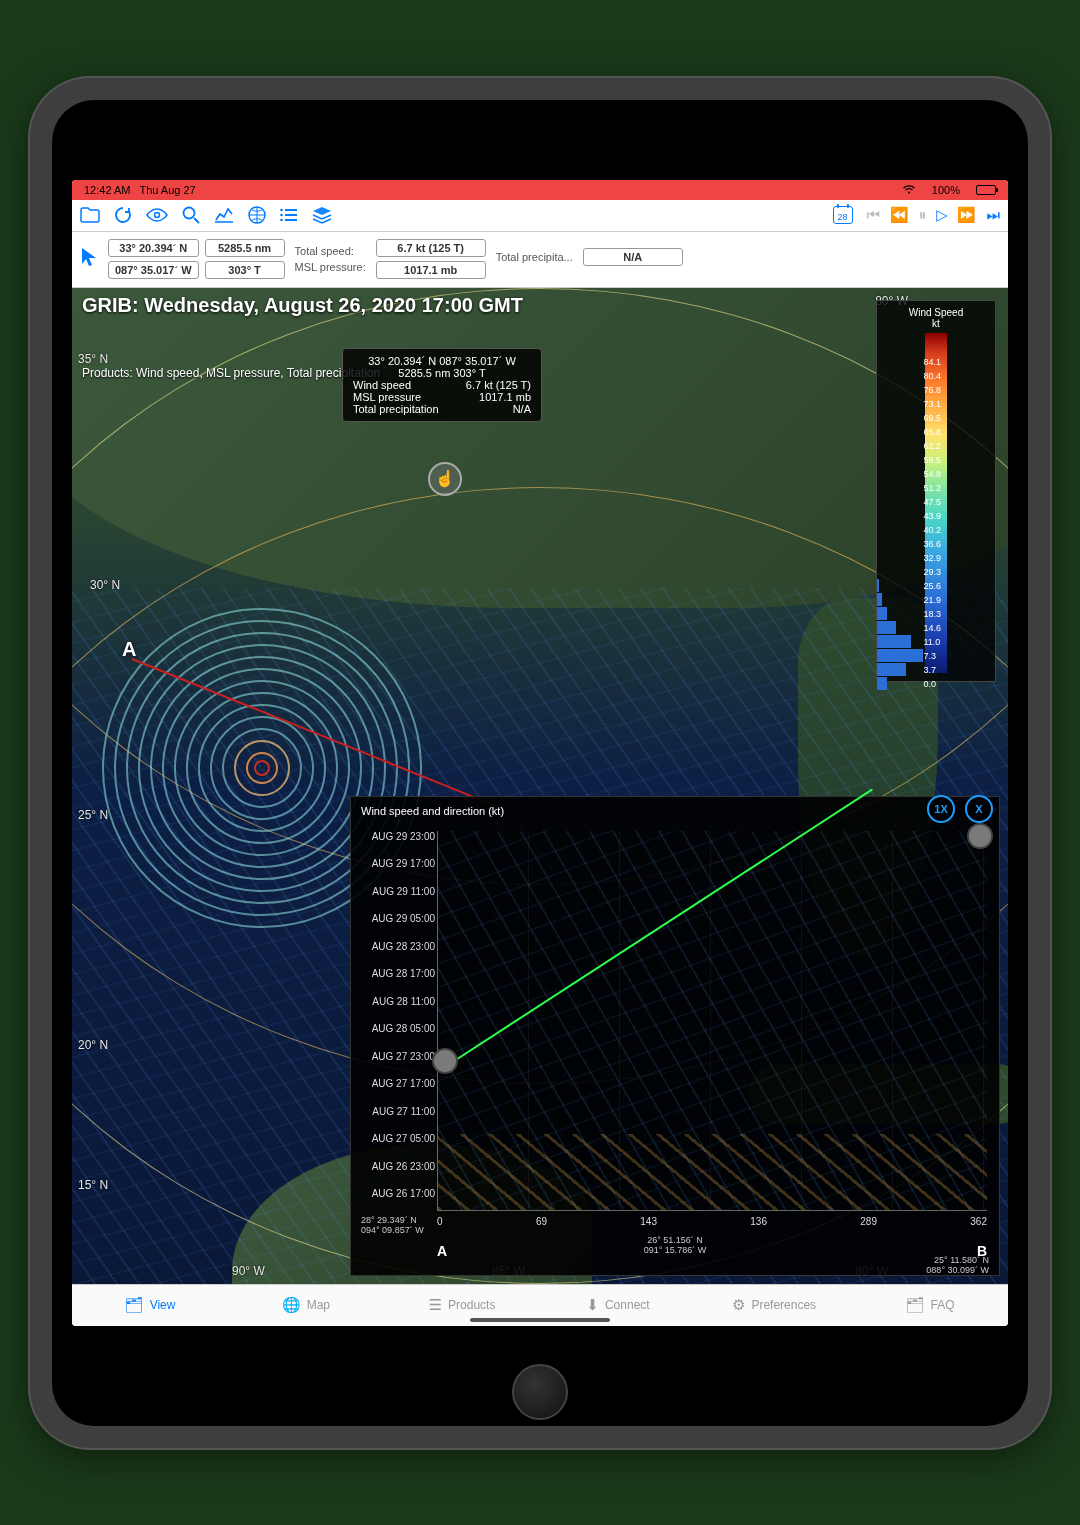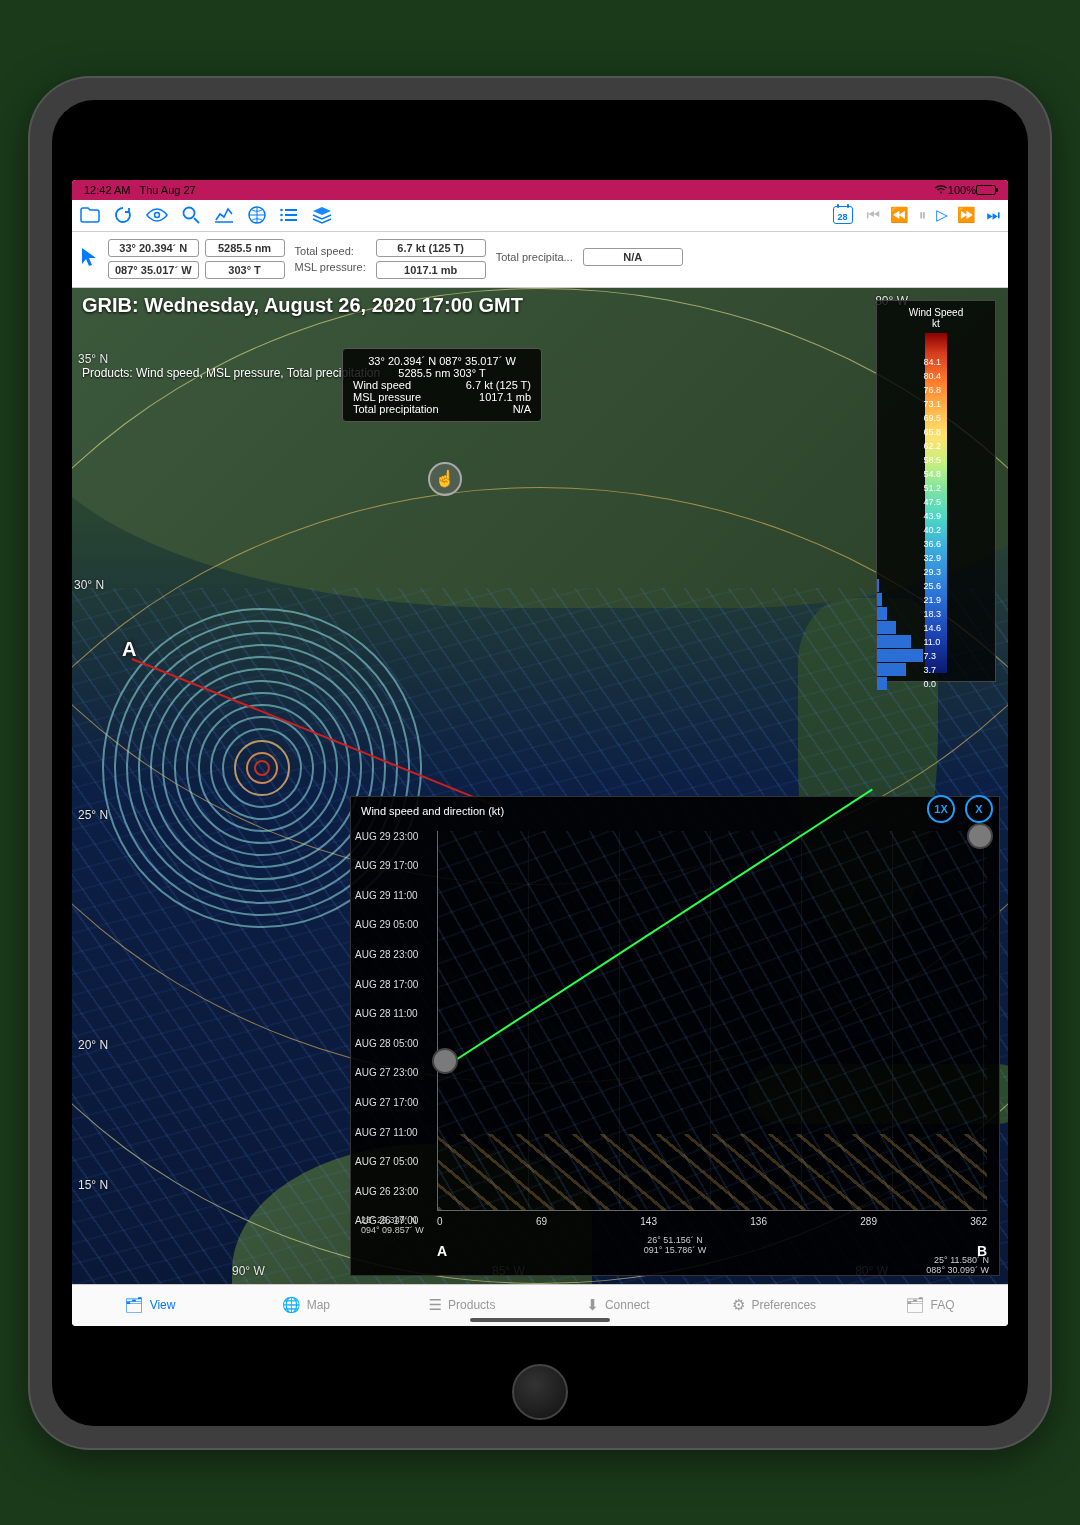--- a/index.html
+++ b/index.html
@@ -56,44 +56,44 @@
   }
   
   .status-bar {
     height: 20px;
     display: flex;
     justify-content: space-between;
     align-items: center;
     font-size: 11px;
     padding: 0 12px;
     color: #000;
-    background: #be185d;
-  }
-  .status-bar .right { display:flex; align-items:center; gap:0; }
+    background: #ef4444;
+  }
+  .status-bar .right { display:flex; align-items:center; gap:16px; }
   .battery { width:20px; height:10px; border:1px solid #000; border-radius:2px; position:relative; }
   .battery::after { content:""; position:absolute; right:-3px; top:2px; width:2px; height:4px; background:#000; border-radius:0 1px 1px 0;}
   .battery .fill { width:100%; height:100%; background:#000; }
   
   .toolbar {
     height: 32px;
     border-bottom: 1px solid #ccc;
     display:flex;
     align-items:center;
     padding: 0 8px;
     gap: 14px;
     font-size: 17px;
     color: #007aff;
   }
   .toolbar .spacer { flex:1; }
   .toolbar .icon { cursor:pointer; display:inline-flex; align-items:center; }
   .cal-icon {
     border:1.5px solid #007aff; border-radius:3px;
     font-size:9px; width:20px; height:18px;
     display:flex; flex-direction:column; align-items:center; justify-content:flex-end;
-    position:relative; padding-bottom:1px;font-weight:bold;
+    position:relative; padding-bottom:1px;
   }
   .cal-icon::before { content:""; position:absolute; top:-3px; left:3px; width:2px; height:4px; background:#007aff; border-radius:1px;}
   .cal-icon::after { content:""; position:absolute; top:-3px; right:3px; width:2px; height:4px; background:#007aff; border-radius:1px;}
   .playback { display:flex; gap:10px; align-items:center; font-size:15px; }
   .playback .disabled { color:#bbb; }
   
   .data-row {
     height: 56px;
     border-bottom:1px solid #ccc;
     display:flex;
@@ -213,21 +213,21 @@
     color:#1a9fff; font-size:11px; font-weight:bold;
     display:flex; align-items:center; justify-content:center;
     background:rgba(0,0,0,0.5);
   }
   .meteo .plot {
     position:absolute; top:34px; left:86px; right:12px; bottom:64px;
     border-left:1px solid #666; border-bottom:1px solid #666;
     background:
       repeating-linear-gradient(90deg, transparent 0 90px, rgba(255,255,255,0.05) 90px 91px);
   }
-  .meteo .ylabels { position:absolute; top:34px; left:4px; bottom:48px; width:80px; font-size:10px; display:flex; flex-direction:column; justify-content:space-between; text-align:left; color:#ddd;}
+  .meteo .ylabels { position:absolute; top:34px; left:4px; bottom:75px; width:80px; font-size:10px; display:flex; flex-direction:column; justify-content:space-between; text-align:right; color:#ddd;}
   .meteo .xlabels { position:absolute; left:86px; right:12px; bottom:48px; display:flex; justify-content:space-between; font-size:10px; color:#ddd;}
   .meteo .xaxis-title { position:absolute; left:0; right:0; bottom:34px; text-align:center; font-size:10px;}
   .meteo .ab-row { position:absolute; left:86px; right:12px; bottom:16px; display:flex; justify-content:space-between; font-size:14px; font-weight:bold;}
   .meteo .coords { position:absolute; left:0; right:0; bottom:0; display:flex; justify-content:space-between; font-size:9px; padding:0 10px; color:#ccc;flex-direction:column;}
   .meteo .diag {
     position:absolute; top:34px; left:86px; right:12px; bottom:64px;
     pointer-events:none;
   }
   .meteo .diag::before {
     content:""; position:absolute; left:2%; bottom:38%; width:92%; height:2px;
@@ -419,21 +419,21 @@
           <div class="ring" style="inset:152px;border-color:rgba(220,50,30,0.9)"></div>
         </div>
 
         <div class="ab-line"></div>
         <div class="ab-A">A</div>
 
         <div class="map-title">GRIB: Wednesday, August 26, 2020 17:00 GMT</div>
         <div class="map-subtitle">Products: Wind speed, MSL pressure, Total precipitation</div>
 
         <div class="maplabel" style="top:64px; left:6px">35° N</div>
-        <div class="maplabel" style="top:290px; left:2px">30° N</div>
+        <div class="maplabel" style="top:290px; left:18px">30° N</div>
         <div class="maplabel" style="top:520px; left:6px">25° N</div>
         <div class="maplabel" style="top:750px; left:6px">20° N</div>
         <div class="maplabel" style="top:890px; left:6px">15° N</div>
 
         <div class="maplabel" style="top:6px; right:100px">80° W</div>
         <div class="maplabel" style="bottom:6px; left:160px">90° W</div>
         <div class="maplabel" style="bottom:6px; left:420px">85° W</div>
         <div class="maplabel" style="bottom:6px; right:120px">80° W</div>
 
         <div class="tooltip">

